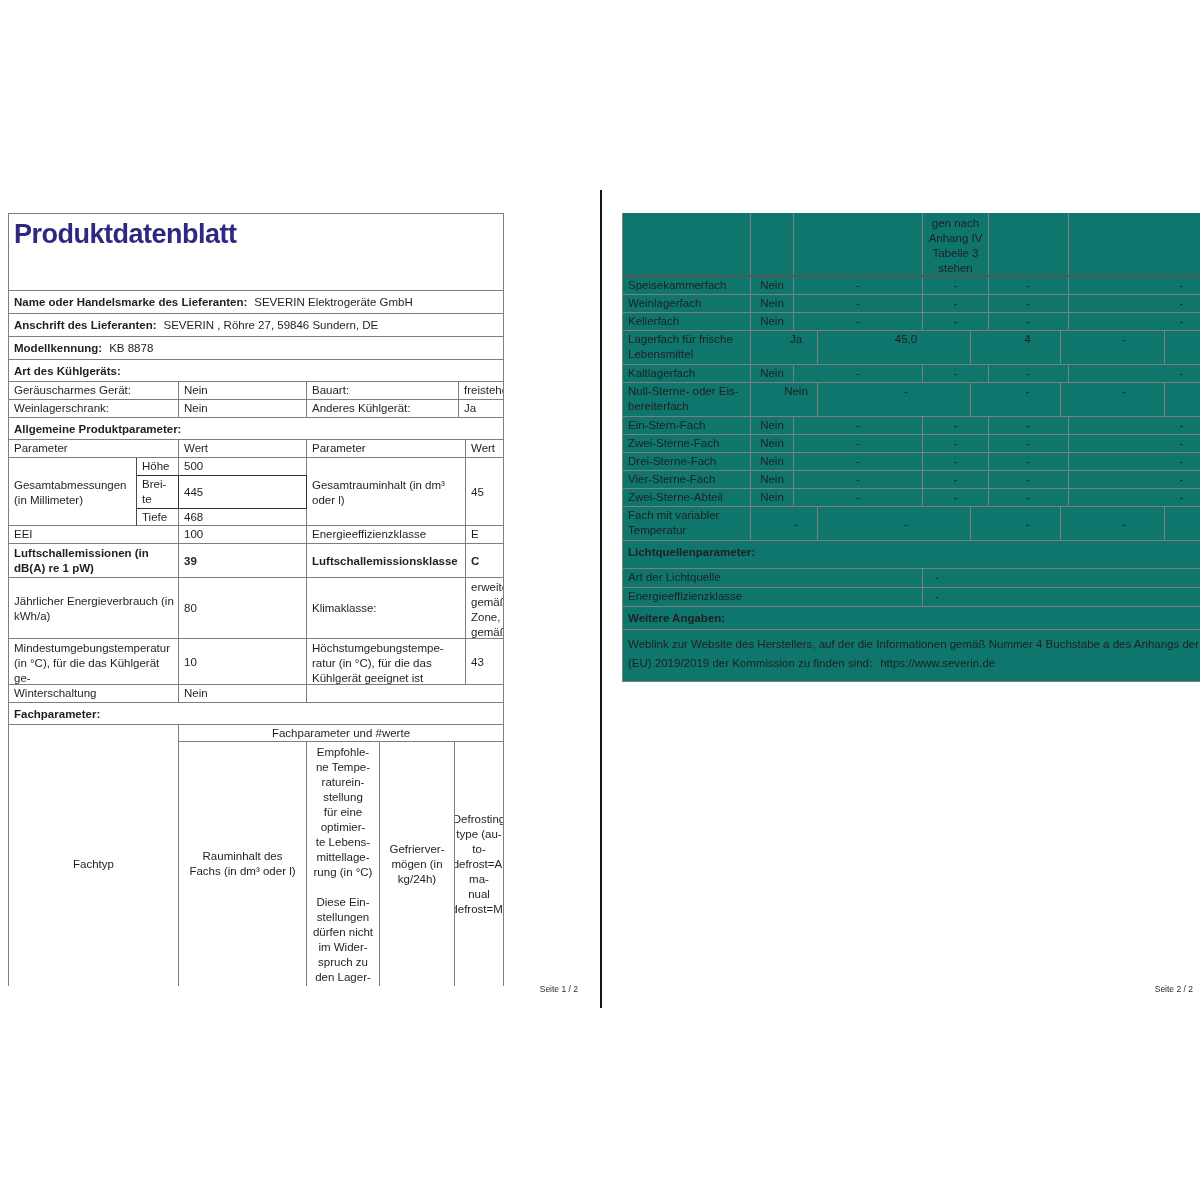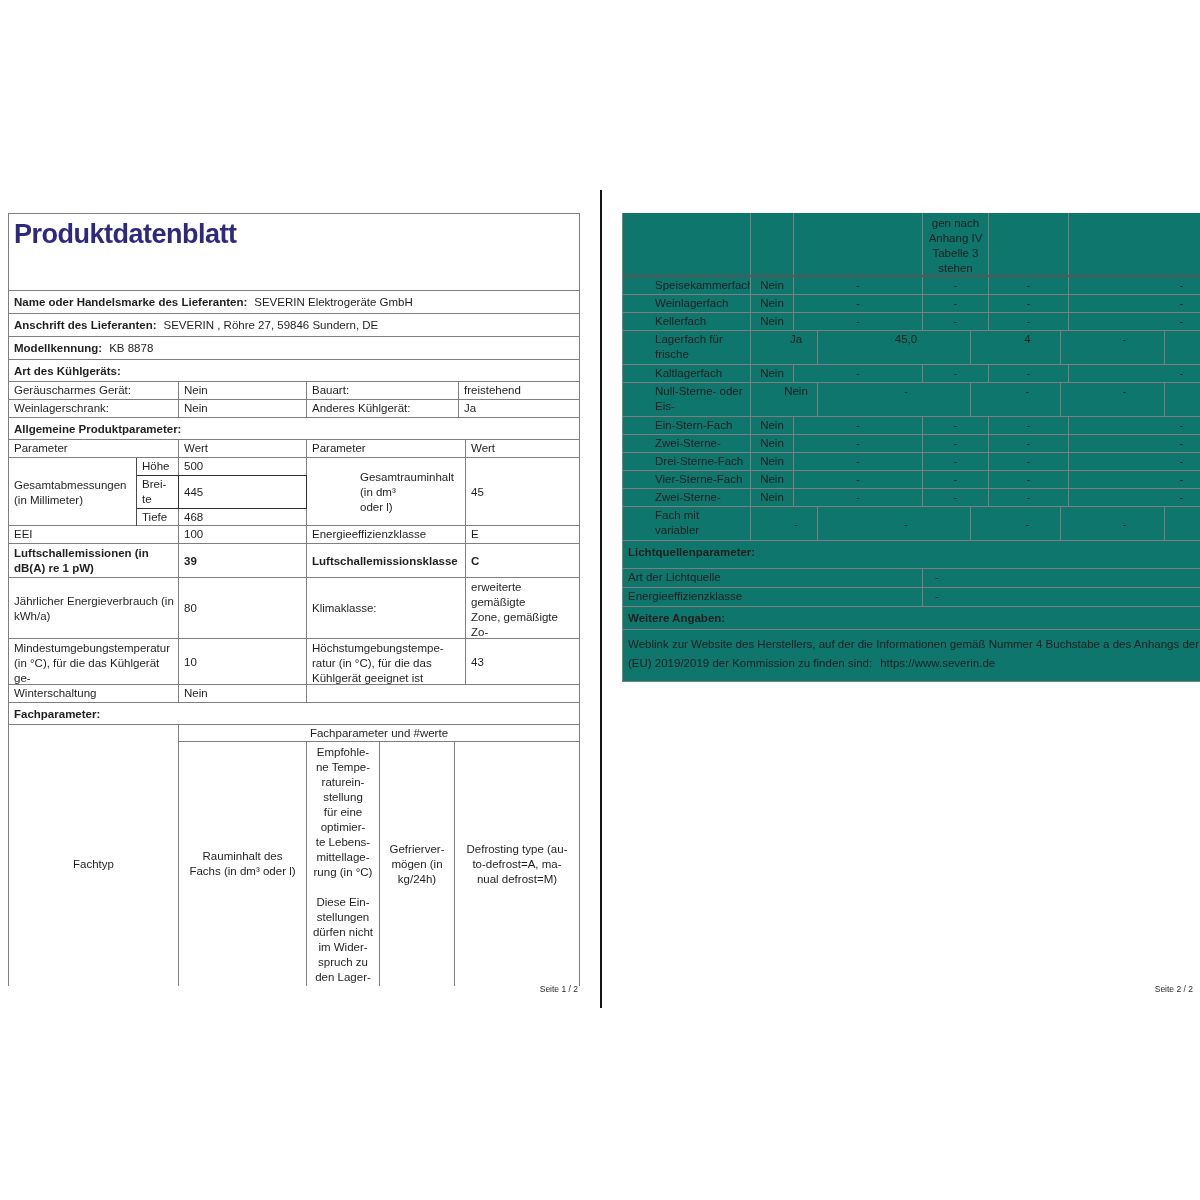--- a/index.html
+++ b/index.html
@@ -6,21 +6,21 @@
   html,body { background:#ffffff; }
   body {
     width:1200px; height:1200px; position:relative; overflow:hidden;
     font-family:"Liberation Sans","DejaVu Sans",sans-serif;
     color:#1f1f1f; font-size:11.5px; line-height:15px;
   }
   .pre { white-space:pre-line; }
 
   
   .page1 {
-    position:absolute; left:8px; top:213px; width:572px;
+    position:absolute; left:8px; top:213px; width:496px;
     border-top:1px solid #7e7e7e; border-left:1px solid #7e7e7e; border-right:1px solid #7e7e7e;
     background:#fff;
   }
   .row { border-bottom:1px solid #7e7e7e; position:relative; }
   .r-title { height:77px; padding:5px 6px 0 5px; }
   .doc-title { font-size:27px; line-height:30px; font-weight:700; color:#2e2880; letter-spacing:-0.5px; }
   .doc-subtitle { font-size:11.5px; line-height:18.5px; margin-top:3px; padding-right:14px; }
   .r-lbl { height:23px; padding:4px 4px 0 5px; }
   .r-lbl b, .r-sec b { font-weight:700; }
   .r-lbl .val { margin-left:7px; font-weight:400; }
@@ -35,21 +35,21 @@
   .vc { display:flex; align-items:center; }
   .r-luft { height:34px;font-weight:bold; }
   .r-jahr { height:61px; }
   .r-mind { height:46px; }
   .top2 { padding-top:2px; align-items:flex-start; }
 
   .gdims { display:grid; grid-template-columns:128px 42px 128px 159px 1fr; grid-template-rows:17px 34px 17px; height:68px; }
   .dim-label { grid-row:1 / span 3; border-right:1px solid #4a4a4a; }
   .dk { border:1px solid #2f2f2f; }
   .brei-l { border-left:none; }
-  .vol-label { grid-row:1 / span 3;margin-left:48px; }
+  .vol-label { grid-row:1 / span 3; }
   .vol-value { grid-row:1 / span 3; }
 
   .r-fhead { display:grid; grid-template-columns:170px 1fr; height:17px; border-bottom:none; }
   .fhead-left { border-right:1px solid #7e7e7e; }
   .fhead-main { border-bottom:1px solid #7e7e7e; text-align:center; padding-top:1px; }
   .gtall { display:grid; grid-template-columns:170px 128px 73px 75px 1fr; height:244px; border-bottom:none; overflow:hidden; }
   .tc { overflow:hidden; }
   .ctrtxt { text-align:center; justify-content:center; }
   .temp-col { padding-top:3px; text-align:center; }
 
@@ -61,21 +61,21 @@
     position:absolute; left:622px; top:213px; width:673px;
     border-left:1px solid #7e7e7e; border-right:1px solid #7e7e7e; border-bottom:1px solid #7e7e7e;
     background:#0f766e;
   }
   .g6 { display:grid; grid-template-columns:128px 43px 129px 66px 80px 1fr; }
   .p2head { height:64px; border-bottom:2px solid #565656; }
   .p2head .c { padding-top:3px; }
   .h18 { height:18px; }
   .h34 { height:34px;gap:24px; }
   .ctr { text-align:center; padding-left:0; padding-right:0; }
-  .namec { padding-left:5px;margin-left:27px; }
+  .namec { padding-left:5px; }
   .g2l { display:grid; grid-template-columns:300px 1fr; }
   .r-sec2 { padding:4px 4px 0 5px; font-weight:700; }
   .h28 { height:28px; }
   .h19 { height:19px; }
   .h23 { height:23px; }
   .r-web { height:51px; padding:5px 8px 0 5px; line-height:19px; }
   .lnk { margin-left:6px; }
   .wlabel { margin-right:2px; }
 
   

